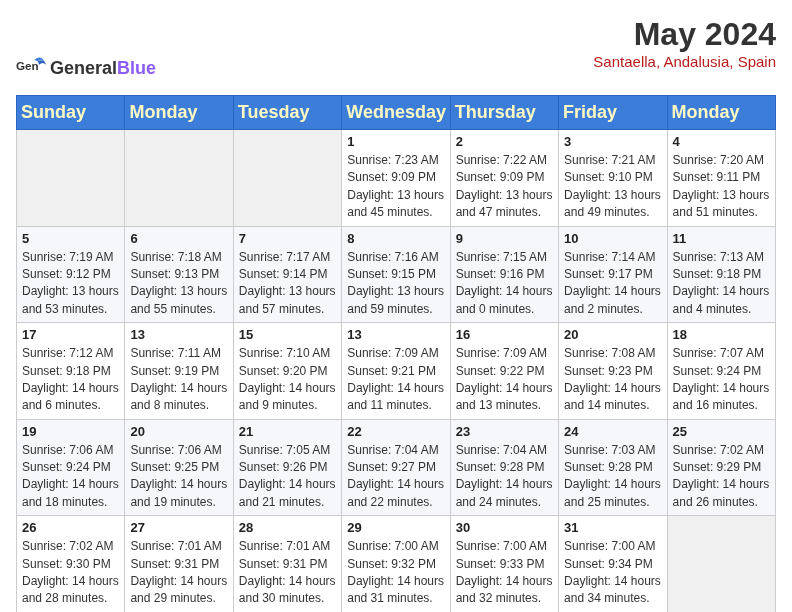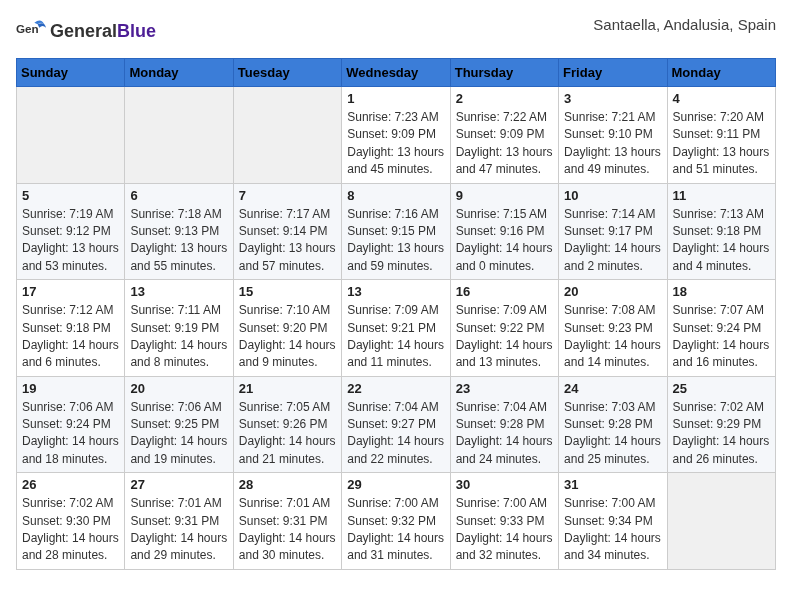--- a/index.html
+++ b/index.html
@@ -13,46 +13,47 @@
     .header {
       display: flex;
       justify-content: space-between;
       align-items: flex-start;
       margin-bottom: 12px;
     }
     .logo {
       display: flex;
       align-items: center;
       gap: 4px;
+      margin-top: 37px;
     }
     .logo-icon {
       width: 30px;
       height: 30px;
     }
     .title-block {
       text-align: right;
     }
     .month-year {
       font-size: 32px;
       font-weight: bold;
       color: #333;
     }
     .location {
       font-size: 15px;
-      color: #404040;
+      color: #b91c1c;
     }
     table {
       width: 100%;
       border-collapse: collapse;
       table-layout: fixed;
     }
     thead th {
       background: #3b7dd8;
-      color: #000000;
-      font-size: 13px;
+      color: #fef9c3;
+      font-size: 18px;
       font-weight: bold;
       padding: 6px 4px;
       text-align: left;
       border: 1px solid #2a66c0;
     }
     tbody td {
       border: 1px solid #ccc;
       vertical-align: top;
       padding: 4px 5px;
       font-size: 10.5px;
@@ -82,24 +83,25 @@
 <body>
 
 <div class="header">
   <div class="logo">
     <svg class="logo-icon" viewBox="0 0 36 36" xmlns="http://www.w3.org/2000/svg">
       <text x="0" y="20" font-size="14" font-weight="bold" fill="#333">Gen</text>
       <path d="M22 8 Q30 2 34 10 Q30 6 26 10 Z" fill="#3b7dd8"></path>
       <path d="M26 10 Q34 6 36 14 Q32 10 28 14 Z" fill="#2a66c0"></path>
     </svg>
     <div>
-      <div style="font-size:18px;font-weight:bold;color:#333;">General<span style="color:#4c1d95;">Blue</span></div>
+      <div style="font-size:18px;font-weight:bold;color:#333;">General<span style="color:#8b5cf6;">Blue</span></div>
     </div>
   </div>
   <div class="title-block">
+    <div class="month-year">May 2024</div>
     <div class="location">Santaella, Andalusia, Spain</div>
   </div>
 </div>
 
 <table>
   <thead>
     <tr>
     <th>Sunday</th>
         <th>Monday</th>
         <th>Tuesday</th>

